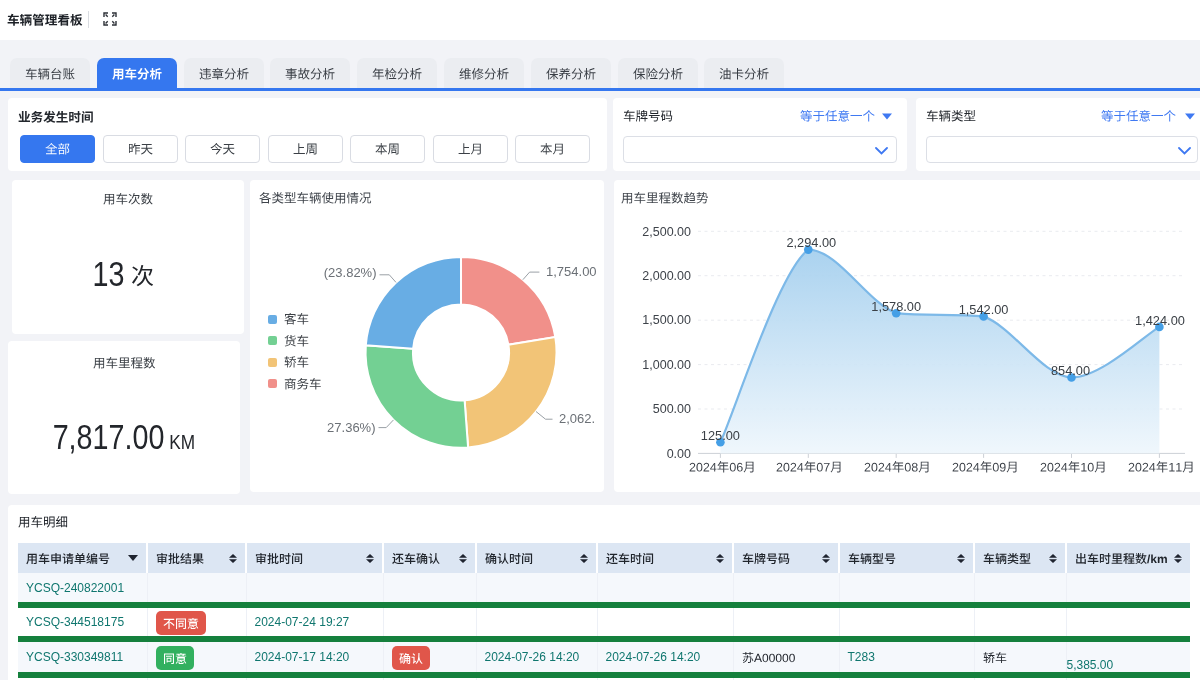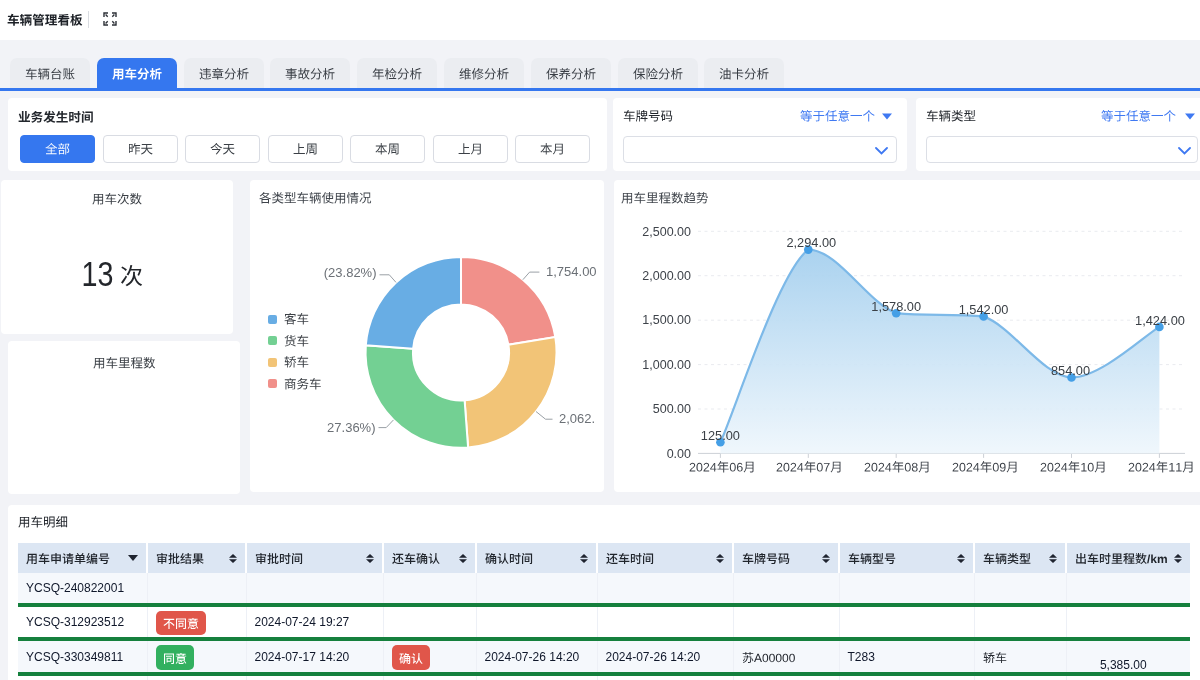--- a/index.html
+++ b/index.html
@@ -15,22 +15,22 @@
 .btn { position:absolute; top:37px; width:75px; height:28px; border:1px solid #d9dce3; border-radius:4px; background:#fff; display:flex; align-items:center; justify-content:center; }
 .btn.primary { background:#3577ef; border-color:#3577ef; }
 .stat-num { position:absolute; color:#23262b; line-height:25px; white-space:nowrap; }
 .stat-num .num { display:inline-block; transform:scaleX(0.82); white-space:nowrap; }
 .stat-num b { font-size:35px; font-weight:normal; }
 .stat-num .u { font-size:21px; margin-left:6px; }
 #tcard { position:absolute; left:8px; top:505px; width:1192px; height:175px; background:#fff; border-radius:4px 0 0 0; }
 table { position:absolute; left:10px; top:38px; border-collapse:collapse; table-layout:fixed; width:1172px; }
 th { background:#dce6f3; height:30px; text-align:left; padding:0 0 0 8px; border-right:2px solid #fff; position:relative; white-space:nowrap; }
 th:last-child { border-right:none; }
-td { height:34px; font-size:12px; color:#0f172a; padding:0 0 0 8px; border-right:1px solid #edf0f6; border-bottom:4px solid #15803d; white-space:nowrap; overflow:hidden; }
-td:last-child { border-right:none; text-align:center; padding:16px 10px 0 0; }
+td { height:34px; font-size:12px; color:#0f766e; padding:0 0 0 8px; border-right:1px solid #edf0f6; border-bottom:6px solid #15803d; white-space:nowrap; overflow:hidden; }
+td:last-child { border-right:none; text-align:left; padding:16px 10px 0 0; }
 tr.stripe td { background:#f5f8fc; }
 tr.r1 td { height:32px; }
 tr.r3 td { height:35px; }
 .badge { display:inline-block; padding:6px 7px; border-radius:5px; line-height:1; position:relative; top:1px; }
 .badge.red { background:#e0564a; }
 .badge.green { background:#32b05f; }
 .sort { position:absolute; right:8px; top:11px; }
 </style>
 </head>
 <body>
@@ -161,33 +161,34 @@
     <svg style="position:absolute;left:268.5px;top:15.2px" width="10" height="7">
       <path d="M0 0.5 L10 0.5 L5 6.5 Z" fill="#3f79f2"></path>
     </svg>
   <div class="fselect" style="width:272px;">
       <svg width="13" height="8" viewBox="0 0 13 8" style="position:absolute; right:6px; top:10px;">
         <path d="M1 1 L6.5 6.5 L12 1" stroke="#3f79f2" stroke-width="1.8" fill="none" stroke-linecap="round"></path>
       </svg>
     </div>
 </div>
 
-<div class="card" style="left:1px; top:180px; width:232px; height:154px;">
+<div class="card" style="left:12px; top:180px; width:232px; height:154px;">
   <svg style="position:absolute;left:91.0px;top:13.3px;overflow:visible" width="50" height="12">
       <path transform="translate(0,10.5)" d="M1.9 -9.6V-5.1C1.9 -3.3 1.8 -1.1 0.4 0.5C0.6 0.6 1 0.9 1.1 1.1C2.1 0 2.5 -1.4 2.7 -2.8H5.8V0.9H6.8V-2.8H10.2V-0.3C10.2 -0.1 10.1 0 9.8 0C9.6 0.1 8.7 0.1 7.9 0C8 0.3 8.1 0.7 8.2 0.9C9.4 0.9 10.1 0.9 10.5 0.8C10.9 0.6 11.1 0.3 11.1 -0.3V-9.6ZM2.8 -8.7H5.8V-6.7H2.8ZM10.2 -8.7V-6.7H6.8V-8.7ZM2.8 -5.8H5.8V-3.7H2.8C2.8 -4.2 2.8 -4.7 2.8 -5.1ZM10.2 -5.8V-3.7H6.8V-5.8Z M14.6 -4C14.7 -4.1 15.2 -4.2 15.9 -4.2H18.8V-2.3H13.3V-1.4H18.8V1H19.8V-1.4H24.3V-2.3H19.8V-4.2H23.2V-5.1H19.8V-7H18.8V-5.1H15.6C16.1 -5.9 16.7 -6.8 17.2 -7.8H24.1V-8.7H17.6C17.9 -9.2 18.1 -9.7 18.4 -10.3L17.3 -10.6C17.1 -9.9 16.8 -9.3 16.5 -8.7H13.5V-7.8H16.1C15.7 -6.9 15.3 -6.2 15.1 -6C14.8 -5.4 14.5 -5.1 14.2 -5C14.4 -4.7 14.6 -4.2 14.6 -4Z M25.7 -9C26.6 -8.5 27.6 -7.7 28.1 -7.2L28.7 -8C28.2 -8.5 27.1 -9.2 26.3 -9.6ZM25.5 -0.9 26.4 -0.3C27.2 -1.4 28.1 -2.8 28.9 -4.1L28.1 -4.7C27.3 -3.4 26.2 -1.8 25.5 -0.9ZM30.7 -10.5C30.3 -8.5 29.6 -6.6 28.6 -5.3C28.9 -5.2 29.3 -5 29.5 -4.8C30 -5.5 30.5 -6.4 30.9 -7.5H35.5C35.2 -6.6 34.8 -5.6 34.5 -5C34.8 -4.9 35.1 -4.8 35.3 -4.6C35.8 -5.5 36.3 -6.8 36.6 -8.1L36 -8.4L35.8 -8.4H31.2C31.4 -9 31.5 -9.7 31.7 -10.3ZM32.1 -6.8V-6.1C32.1 -4.3 31.8 -1.6 28 0.3C28.2 0.5 28.6 0.8 28.7 1.1C31.2 -0.2 32.3 -1.8 32.8 -3.3C33.5 -1.3 34.6 0.2 36.4 0.9C36.5 0.7 36.8 0.3 37 0.1C34.8 -0.7 33.6 -2.6 33.1 -5.1C33.1 -5.5 33.1 -5.8 33.1 -6.1V-6.8Z M43 -10.3C42.8 -9.8 42.4 -9 42.1 -8.6L42.7 -8.3C43 -8.7 43.5 -9.3 43.8 -9.9ZM38.6 -9.9C38.9 -9.4 39.3 -8.7 39.4 -8.3L40.1 -8.6C40 -9 39.6 -9.7 39.3 -10.2ZM42.6 -3.2C42.3 -2.6 41.9 -2.1 41.5 -1.6C41 -1.8 40.5 -2.1 40 -2.2C40.2 -2.6 40.4 -2.9 40.6 -3.2ZM38.9 -1.9C39.5 -1.7 40.2 -1.4 40.8 -1C40 -0.5 39 -0.1 38 0.2C38.2 0.4 38.4 0.7 38.5 0.9C39.6 0.6 40.7 0.1 41.6 -0.6C42 -0.4 42.4 -0.1 42.6 0.1L43.2 -0.5C43 -0.7 42.6 -1 42.2 -1.2C42.9 -1.9 43.4 -2.8 43.7 -3.9L43.2 -4.1L43 -4H41L41.2 -4.7L40.4 -4.8C40.3 -4.6 40.2 -4.3 40.1 -4H38.4V-3.2H39.7C39.4 -2.8 39.1 -2.3 38.9 -1.9ZM40.7 -10.5V-8.2H38.1V-7.4H40.4C39.8 -6.6 38.9 -5.8 38 -5.4C38.2 -5.3 38.4 -4.9 38.5 -4.7C39.3 -5.1 40.1 -5.8 40.7 -6.6V-5.1H41.6V-6.8C42.2 -6.3 43 -5.7 43.3 -5.4L43.8 -6.1C43.5 -6.3 42.4 -7 41.8 -7.4H44.1V-8.2H41.6V-10.5ZM45.4 -10.4C45 -8.2 44.5 -6.1 43.5 -4.8C43.7 -4.7 44.1 -4.4 44.2 -4.2C44.5 -4.7 44.8 -5.2 45.1 -5.8C45.4 -4.6 45.7 -3.5 46.2 -2.5C45.5 -1.3 44.5 -0.4 43.1 0.3C43.3 0.5 43.6 0.8 43.7 1C44.9 0.4 45.9 -0.5 46.6 -1.6C47.3 -0.6 48 0.3 49 0.9C49.2 0.7 49.4 0.3 49.6 0.2C48.6 -0.4 47.8 -1.3 47.1 -2.5C47.8 -3.8 48.2 -5.3 48.5 -7.2H49.4V-8.1H45.8C46 -8.8 46.1 -9.5 46.2 -10.3ZM47.6 -7.2C47.4 -5.8 47.1 -4.5 46.7 -3.5C46.2 -4.6 45.8 -5.9 45.6 -7.2Z" fill="#3a3f45"></path>
     </svg>
   <div class="stat-num" style="top:81px; left:77px;"><span class="num"><b>13</b></span></div>
   <svg style="position:absolute;left:119.0px;top:85.3px;overflow:visible" width="23" height="22">
       <path transform="translate(0,19.3)" d="M1.3 -16.5C2.9 -15.6 4.8 -14.2 5.8 -13.3L6.9 -14.7C5.9 -15.6 3.9 -16.9 2.3 -17.7ZM1 -1.7 2.6 -0.5C4 -2.6 5.7 -5.2 7.1 -7.6L5.8 -8.7C4.3 -6.2 2.3 -3.4 1 -1.7ZM10.4 -19.3C9.7 -15.6 8.4 -12.1 6.6 -9.8C7.1 -9.6 8 -9.1 8.3 -8.8C9.2 -10.1 10.1 -11.8 10.8 -13.7H19.3C18.8 -12.1 18.1 -10.4 17.5 -9.3C18 -9.1 18.7 -8.7 19 -8.5C19.8 -10.1 20.8 -12.6 21.4 -14.8L20.2 -15.5L19.8 -15.4H11.3C11.7 -16.6 12 -17.8 12.3 -19ZM13.1 -12.6V-11.2C13.1 -7.9 12.6 -2.9 5.5 0.6C6 0.9 6.6 1.5 6.8 1.9C11.4 -0.3 13.4 -3.3 14.3 -6.1C15.5 -2.4 17.6 0.3 21 1.7C21.2 1.2 21.7 0.5 22.1 0.2C18.1 -1.3 15.9 -4.8 14.9 -9.5C14.9 -10.1 14.9 -10.6 14.9 -11.1V-12.6Z" fill="#23262b"></path>
     </svg>
 </div>
 <div class="card" style="left:8px; top:341px; width:232px; height:153px;">
   <svg style="position:absolute;left:84.8px;top:15.5px;overflow:visible" width="63" height="12">
       <path transform="translate(0,10.5)" d="M1.9 -9.6V-5.1C1.9 -3.3 1.8 -1.1 0.4 0.5C0.6 0.6 1 0.9 1.1 1.1C2.1 0 2.5 -1.4 2.7 -2.8H5.8V0.9H6.8V-2.8H10.2V-0.3C10.2 -0.1 10.1 0 9.8 0C9.6 0.1 8.7 0.1 7.9 0C8 0.3 8.1 0.7 8.2 0.9C9.4 0.9 10.1 0.9 10.5 0.8C10.9 0.6 11.1 0.3 11.1 -0.3V-9.6ZM2.8 -8.7H5.8V-6.7H2.8ZM10.2 -8.7V-6.7H6.8V-8.7ZM2.8 -5.8H5.8V-3.7H2.8C2.8 -4.2 2.8 -4.7 2.8 -5.1ZM10.2 -5.8V-3.7H6.8V-5.8Z M14.6 -4C14.7 -4.1 15.2 -4.2 15.9 -4.2H18.8V-2.3H13.3V-1.4H18.8V1H19.8V-1.4H24.3V-2.3H19.8V-4.2H23.2V-5.1H19.8V-7H18.8V-5.1H15.6C16.1 -5.9 16.7 -6.8 17.2 -7.8H24.1V-8.7H17.6C17.9 -9.2 18.1 -9.7 18.4 -10.3L17.3 -10.6C17.1 -9.9 16.8 -9.3 16.5 -8.7H13.5V-7.8H16.1C15.7 -6.9 15.3 -6.2 15.1 -6C14.8 -5.4 14.5 -5.1 14.2 -5C14.4 -4.7 14.6 -4.2 14.6 -4Z M27.9 -6.8H30.9V-5.2H27.9ZM31.8 -6.8H34.8V-5.2H31.8ZM27.9 -9.2H30.9V-7.6H27.9ZM31.8 -9.2H34.8V-7.6H31.8ZM26.5 -2.9V-2H30.8V-0.2H25.7V0.6H36.9V-0.2H31.8V-2H36.2V-2.9H31.8V-4.4H35.8V-10H26.9V-4.4H30.8V-2.9Z M44.1 -9.2H47.9V-6.9H44.1ZM43.3 -10V-6.1H48.8V-10ZM43.1 -2.6V-1.8H45.5V-0.2H42.3V0.7H49.5V-0.2H46.5V-1.8H49V-2.6H46.5V-4.1H49.3V-5H42.8V-4.1H45.5V-2.6ZM42 -10.3C41.1 -9.9 39.4 -9.5 38 -9.3C38.1 -9.1 38.3 -8.8 38.3 -8.6C38.9 -8.7 39.5 -8.8 40.1 -8.9V-7H38.1V-6.1H40C39.5 -4.7 38.7 -3 37.9 -2.1C38 -1.9 38.2 -1.6 38.3 -1.3C39 -2.1 39.6 -3.3 40.1 -4.6V1H41.1V-4.4C41.5 -3.9 42 -3.2 42.2 -2.9L42.8 -3.6C42.5 -3.9 41.4 -5 41.1 -5.3V-6.1H42.6V-7H41.1V-9.1C41.7 -9.2 42.2 -9.4 42.7 -9.6Z M55.5 -10.3C55.3 -9.8 54.9 -9 54.6 -8.6L55.2 -8.3C55.5 -8.7 56 -9.3 56.3 -9.9ZM51.1 -9.9C51.4 -9.4 51.8 -8.7 51.9 -8.3L52.6 -8.6C52.5 -9 52.1 -9.7 51.8 -10.2ZM55.1 -3.2C54.8 -2.6 54.4 -2.1 54 -1.6C53.5 -1.8 53 -2.1 52.5 -2.2C52.7 -2.6 52.9 -2.9 53.1 -3.2ZM51.4 -1.9C52 -1.7 52.7 -1.4 53.3 -1C52.5 -0.5 51.5 -0.1 50.5 0.2C50.7 0.4 50.9 0.7 51 0.9C52.1 0.6 53.2 0.1 54.1 -0.6C54.5 -0.4 54.9 -0.1 55.1 0.1L55.8 -0.5C55.5 -0.7 55.1 -1 54.7 -1.2C55.4 -1.9 55.9 -2.8 56.2 -3.9L55.7 -4.1L55.5 -4H53.5L53.8 -4.7L52.9 -4.8C52.8 -4.6 52.7 -4.3 52.6 -4H50.9V-3.2H52.2C51.9 -2.8 51.6 -2.3 51.4 -1.9ZM53.2 -10.5V-8.2H50.6V-7.4H52.9C52.3 -6.6 51.4 -5.8 50.5 -5.4C50.7 -5.3 50.9 -4.9 51 -4.7C51.8 -5.1 52.6 -5.8 53.2 -6.6V-5.1H54.1V-6.8C54.7 -6.3 55.5 -5.7 55.8 -5.4L56.3 -6.1C56 -6.3 54.9 -7 54.3 -7.4H56.6V-8.2H54.1V-10.5ZM57.9 -10.4C57.5 -8.2 57 -6.1 56 -4.8C56.2 -4.7 56.6 -4.4 56.7 -4.2C57 -4.7 57.3 -5.2 57.6 -5.8C57.9 -4.6 58.2 -3.5 58.7 -2.5C58 -1.3 57 -0.4 55.6 0.3C55.8 0.5 56.1 0.8 56.2 1C57.4 0.4 58.4 -0.5 59.1 -1.6C59.8 -0.6 60.5 0.3 61.5 0.9C61.7 0.7 61.9 0.3 62.1 0.2C61.1 -0.4 60.3 -1.3 59.6 -2.5C60.3 -3.8 60.7 -5.3 61 -7.2H61.9V-8.1H58.3C58.5 -8.8 58.6 -9.5 58.7 -10.3ZM60.1 -7.2C59.9 -5.8 59.6 -4.5 59.2 -3.5C58.7 -4.6 58.3 -5.9 58.1 -7.2Z" fill="#3a3f45"></path>
     </svg>
+  <div class="stat-num" style="top:83px; left:0; width:100%; text-align:center;"><span class="num"><b>7,817.00</b><span class="u">KM</span></span></div>
 </div>
 
 <div class="card" style="left:250px; top:180px; width:354px; height:312px; overflow:hidden;">
   <svg style="position:absolute;left:9.0px;top:12.3px;overflow:visible" width="113" height="12">
       <path transform="translate(0,10.5)" d="M2.5 -3.5V1.1H3.5V0.5H9V1H10V-3.5ZM3.5 -0.4V-2.6H9V-0.4ZM4.7 -10.6C3.8 -9.1 2.3 -7.7 0.7 -6.8C0.9 -6.6 1.3 -6.3 1.4 -6.1C2.1 -6.5 2.8 -7.1 3.4 -7.7C4 -7 4.7 -6.4 5.5 -5.8C3.9 -5 2 -4.3 0.4 -4C0.5 -3.8 0.7 -3.4 0.8 -3.2C2.6 -3.6 4.6 -4.3 6.3 -5.3C7.9 -4.3 9.7 -3.6 11.5 -3.2C11.6 -3.5 11.9 -3.9 12.1 -4C10.4 -4.4 8.7 -5 7.2 -5.8C8.5 -6.6 9.5 -7.7 10.3 -8.8L9.6 -9.2L9.5 -9.2H4.8C5.1 -9.5 5.4 -9.9 5.6 -10.3ZM4 -8.2 4.1 -8.4H8.8C8.1 -7.6 7.3 -6.9 6.3 -6.3C5.4 -6.9 4.6 -7.6 4 -8.2Z M21.8 -10.3C21.5 -9.8 21 -9 20.6 -8.5L21.3 -8.2C21.8 -8.7 22.3 -9.3 22.8 -10ZM14.8 -9.9C15.3 -9.3 15.8 -8.6 16.1 -8.1L16.9 -8.5C16.7 -9 16.1 -9.7 15.6 -10.2ZM18.2 -10.5V-8.1H13.4V-7.2H17.5C16.5 -6.2 14.8 -5.3 13.2 -4.9C13.4 -4.7 13.6 -4.4 13.8 -4.1C15.5 -4.6 17.1 -5.6 18.2 -6.8V-4.7H19.2V-6.6C20.8 -5.8 22.6 -4.8 23.6 -4.2L24.1 -4.9C23.1 -5.5 21.3 -6.5 19.8 -7.2H24.2V-8.1H19.2V-10.5ZM18.3 -4.5C18.2 -4 18.1 -3.5 18 -3.1H13.3V-2.2H17.7C17.1 -1.1 15.8 -0.3 13.1 0.1C13.2 0.4 13.5 0.8 13.6 1C16.7 0.5 18.1 -0.6 18.7 -2.1C19.7 -0.4 21.4 0.6 24 1C24.1 0.7 24.3 0.3 24.5 0.1C22.3 -0.1 20.6 -0.9 19.7 -2.2H24.2V-3.1H19C19.1 -3.5 19.2 -4 19.3 -4.5Z M32.9 -9.8V-5.6H33.8V-9.8ZM35.3 -10.4V-4.8C35.3 -4.7 35.2 -4.6 35 -4.6C34.8 -4.6 34.2 -4.6 33.5 -4.6C33.6 -4.4 33.8 -4 33.8 -3.8C34.7 -3.8 35.3 -3.8 35.7 -3.9C36.1 -4.1 36.2 -4.3 36.2 -4.8V-10.4ZM29.9 -9.2V-7.4H28.3V-7.5V-9.2ZM25.8 -7.4V-6.6H27.4C27.2 -5.8 26.8 -4.9 25.7 -4.2C25.9 -4.1 26.2 -3.8 26.4 -3.6C27.6 -4.4 28.1 -5.5 28.2 -6.6H29.9V-3.9H30.7V-6.6H32.2V-7.4H30.7V-9.2H31.9V-10H26.2V-9.2H27.4V-7.5V-7.4ZM30.8 -4.2V-2.8H26.9V-1.9H30.8V-0.3H25.6V0.6H36.9V-0.3H31.8V-1.9H35.6V-2.8H31.8V-4.2Z M39.6 -4C39.7 -4.1 40.2 -4.2 41 -4.2H43.8V-2.3H38.3V-1.4H43.8V1H44.8V-1.4H49.3V-2.3H44.8V-4.2H48.2V-5.1H44.8V-7H43.8V-5.1H40.6C41.1 -5.9 41.7 -6.8 42.2 -7.8H49V-8.7H42.6C42.9 -9.2 43.1 -9.7 43.4 -10.3L42.3 -10.6C42.1 -9.9 41.8 -9.3 41.5 -8.7H38.5V-7.8H41.1C40.7 -6.9 40.3 -6.2 40.1 -6C39.8 -5.4 39.5 -5.1 39.2 -5C39.4 -4.7 39.5 -4.2 39.6 -4Z M55.1 -7V1H56V-6.2H57.1C57 -4.8 56.9 -2.9 56 -1.6C56.2 -1.5 56.4 -1.3 56.5 -1.1C57 -1.9 57.4 -2.8 57.5 -3.7C57.7 -3.3 57.9 -2.8 58 -2.5L58.5 -2.9C58.4 -3.4 58 -4.1 57.7 -4.7C57.7 -5.2 57.8 -5.7 57.8 -6.2H58.9C58.9 -4.7 58.8 -2.8 58 -1.4C58.1 -1.3 58.4 -1.1 58.5 -0.9C59 -1.7 59.3 -2.7 59.4 -3.7C59.8 -3 60.1 -2.2 60.2 -1.7L60.7 -2V-0.1C60.7 0.1 60.7 0.1 60.5 0.1C60.4 0.2 59.8 0.2 59.2 0.1C59.3 0.4 59.5 0.7 59.5 0.9C60.3 0.9 60.8 0.9 61.1 0.8C61.5 0.6 61.5 0.4 61.5 -0.1V-7H59.6V-8.8H61.9V-9.7H54.9V-8.8H57.1V-7ZM57.8 -8.8H58.9V-7H57.8ZM60.7 -6.2V-2.2C60.5 -2.9 60 -3.9 59.6 -4.8C59.6 -5.3 59.6 -5.7 59.6 -6.2ZM50.9 -4.1C51 -4.2 51.4 -4.3 51.8 -4.3H52.7V-2.6C51.9 -2.4 51.1 -2.2 50.5 -2.1L50.7 -1.2L52.7 -1.7V1H53.5V-1.9L54.7 -2.2L54.6 -3L53.5 -2.8V-4.3H54.6V-5.2H53.5V-7.1H52.7V-5.2H51.7C52 -6.1 52.3 -7.1 52.5 -8.2H54.5V-9H52.6C52.7 -9.5 52.8 -9.9 52.9 -10.4L52 -10.5C52 -10 51.9 -9.5 51.8 -9H50.6V-8.2H51.6C51.5 -7.1 51.2 -6.3 51.1 -6C51 -5.4 50.8 -5 50.6 -4.9C50.7 -4.7 50.8 -4.3 50.9 -4.1Z M70 -10.5V-9.1H66.5V-8.2H70V-7H66.9V-3.6H69.9C69.8 -2.9 69.7 -2.2 69.2 -1.6C68.6 -2.1 68 -2.7 67.7 -3.3L66.9 -3.1C67.3 -2.2 68 -1.6 68.7 -1C68.1 -0.5 67.3 -0.1 66 0.3C66.2 0.5 66.5 0.8 66.6 1C67.9 0.7 68.8 0.1 69.5 -0.5C70.7 0.3 72.3 0.8 74.1 1C74.2 0.8 74.5 0.4 74.7 0.2C72.8 -0 71.3 -0.5 70 -1.2C70.5 -1.9 70.7 -2.7 70.8 -3.6H74.1V-7H70.9V-8.2H74.5V-9.1H70.9V-10.5ZM67.8 -6.2H70V-4.9L70 -4.4H67.8ZM70.9 -6.2H73.2V-4.4H70.9L70.9 -4.9ZM66 -10.5C65.2 -8.6 64 -6.8 62.8 -5.6C62.9 -5.4 63.2 -4.9 63.3 -4.7C63.8 -5.1 64.2 -5.7 64.7 -6.3V1.1H65.6V-7.7C66 -8.5 66.5 -9.4 66.8 -10.2Z M76.9 -9.6V-5.1C76.9 -3.3 76.8 -1.1 75.4 0.5C75.6 0.6 76 0.9 76.1 1.1C77.1 0 77.5 -1.4 77.7 -2.8H80.8V0.9H81.8V-2.8H85.2V-0.3C85.2 -0.1 85.1 0 84.8 0C84.6 0.1 83.7 0.1 82.9 0C83 0.3 83.1 0.7 83.2 0.9C84.4 0.9 85.1 0.9 85.5 0.8C85.9 0.6 86.1 0.3 86.1 -0.3V-9.6ZM77.8 -8.7H80.8V-6.7H77.8ZM85.2 -8.7V-6.7H81.8V-8.7ZM77.8 -5.8H80.8V-3.7H77.8C77.8 -4.2 77.8 -4.7 77.8 -5.1ZM85.2 -5.8V-3.7H81.8V-5.8Z M89.4 -10.5V1H90.2V-10.5ZM88.4 -8.1C88.3 -7.1 88.1 -5.7 87.8 -4.9L88.6 -4.6C88.9 -5.6 89.1 -7 89.1 -8ZM90.4 -8.4C90.6 -7.8 90.9 -7.1 91 -6.6L91.7 -6.9C91.6 -7.4 91.3 -8.1 91 -8.7ZM93.1 -2.6H97.6V-1.7H93.1ZM93.1 -3.3V-4.3H97.6V-3.3ZM94.9 -10.5V-9.5H91.7V-8.8H94.9V-8H92V-7.3H94.9V-6.5H91.3V-5.7H99.5V-6.5H95.8V-7.3H98.8V-8H95.8V-8.8H99.1V-9.5H95.8V-10.5ZM92.2 -5V1H93.1V-1H97.6V-0.1C97.6 0.1 97.5 0.1 97.4 0.2C97.2 0.2 96.6 0.2 96 0.1C96.1 0.4 96.2 0.7 96.2 1C97.1 1 97.7 1 98 0.8C98.4 0.7 98.5 0.4 98.5 -0.1V-5Z M100.9 -9.2C101.7 -8.6 102.6 -7.6 103 -7L103.7 -7.7C103.3 -8.3 102.3 -9.2 101.5 -9.8ZM100.5 -1.1 101.2 -0.5C102 -1.6 102.9 -3.2 103.6 -4.5L103 -5.2C102.2 -3.8 101.2 -2.1 100.5 -1.1ZM105.5 -9H110.3V-5.6H105.5ZM104.6 -9.9V-4.7H106C105.9 -2.2 105.5 -0.6 103 0.3C103.2 0.4 103.5 0.8 103.6 1C106.3 -0 106.8 -1.9 107 -4.7H108.5V-0.5C108.5 0.5 108.7 0.8 109.6 0.8C109.8 0.8 110.7 0.8 110.9 0.8C111.8 0.8 112 0.3 112.1 -1.6C111.8 -1.7 111.5 -1.8 111.3 -2C111.2 -0.3 111.2 -0 110.8 -0C110.6 -0 109.9 -0 109.8 -0C109.4 -0 109.3 -0.1 109.3 -0.5V-4.7H111.2V-9.9Z" fill="#3f444b"></path>
     </svg>
   <div style="position:absolute;left:18px;top:134.6px;width:9px;height:9px;border-radius:2px;background:#68ade4"></div>
     <svg style="position:absolute;left:34.0px;top:133.2px;overflow:visible" width="25" height="12">
       <path transform="translate(0,10.5)" d="M4.5 -6.6H8.2C7.7 -6 7.1 -5.5 6.3 -5.1C5.5 -5.5 4.9 -6 4.4 -6.6ZM4.7 -8.3C4.1 -7.3 2.9 -6.2 1.2 -5.5C1.4 -5.3 1.7 -5 1.8 -4.8C2.5 -5.2 3.2 -5.6 3.7 -6C4.2 -5.5 4.8 -5 5.4 -4.6C3.9 -3.8 2.1 -3.3 0.4 -3C0.6 -2.8 0.8 -2.4 0.9 -2.2C1.6 -2.3 2.2 -2.5 2.9 -2.7V1H3.8V0.6H8.8V1H9.7V-2.7C10.3 -2.6 10.9 -2.5 11.5 -2.4C11.6 -2.6 11.9 -3.1 12.1 -3.3C10.3 -3.5 8.6 -3.9 7.2 -4.6C8.2 -5.3 9.1 -6.1 9.7 -7L9.1 -7.4L8.9 -7.4H5.2C5.4 -7.6 5.6 -7.9 5.7 -8.1ZM6.3 -4C7.2 -3.6 8.2 -3.2 9.2 -2.9H3.5C4.5 -3.2 5.4 -3.6 6.3 -4ZM3.8 -0.2V-2.1H8.8V-0.2ZM5.4 -10.4C5.6 -10.1 5.8 -9.7 6 -9.4H1V-7H1.9V-8.5H10.6V-7H11.5V-9.4H7C6.9 -9.8 6.6 -10.2 6.3 -10.6Z M14.6 -4C14.7 -4.1 15.2 -4.2 15.9 -4.2H18.8V-2.3H13.3V-1.4H18.8V1H19.8V-1.4H24.3V-2.3H19.8V-4.2H23.2V-5.1H19.8V-7H18.8V-5.1H15.6C16.1 -5.9 16.7 -6.8 17.2 -7.8H24.1V-8.7H17.6C17.9 -9.2 18.1 -9.7 18.4 -10.3L17.3 -10.6C17.1 -9.9 16.8 -9.3 16.5 -8.7H13.5V-7.8H16.1C15.7 -6.9 15.3 -6.2 15.1 -6C14.8 -5.4 14.5 -5.1 14.2 -5C14.4 -4.7 14.6 -4.2 14.6 -4Z" fill="#3c4046"></path>
     </svg>
@@ -367,21 +368,21 @@
           <td></td>
           <td></td>
           <td></td>
           <td></td>
           <td></td>
           <td></td>
           <td></td>
           <td></td>
         </tr>
     <tr>
-          <td>YCSQ-312923512</td>
+          <td>YCSQ-344518175</td>
           <td><span class="badge red"><svg style="vertical-align:middle" width="36" height="11" overflow="visible">
                 <path transform="translate(0,10.1)" d="M6.6 -5.6C8 -4.6 9.8 -3.2 10.6 -2.2L11.6 -3.1C10.7 -4 8.9 -5.4 7.5 -6.3ZM0.8 -9.3V-8.1H5.9C4.8 -6.2 2.8 -4.2 0.5 -3.1C0.7 -2.9 1.1 -2.4 1.2 -2.1C2.8 -2.9 4.2 -4.1 5.4 -5.4V1H6.6V-6.9C6.9 -7.3 7.2 -7.7 7.4 -8.1H11.2V-9.3Z M15 -7.4V-6.4H21V-7.4ZM16.6 -4.3H19.4V-2.3H16.6ZM15.6 -5.3V-0.5H16.6V-1.4H20.4V-5.3ZM13 -9.5V1H14.1V-8.5H21.9V-0.4C21.9 -0.2 21.9 -0.1 21.6 -0.1C21.4 -0.1 20.7 -0.1 20 -0.1C20.2 0.2 20.4 0.7 20.4 1C21.4 1 22.1 1 22.5 0.8C22.9 0.6 23 0.3 23 -0.3V-9.5Z M27.5 -1.8V-0.4C27.5 0.6 27.8 0.9 29.2 0.9C29.5 0.9 31 0.9 31.3 0.9C32.4 0.9 32.7 0.6 32.8 -0.8C32.5 -0.8 32.1 -1 31.8 -1.2C31.8 -0.2 31.7 -0 31.2 -0C30.9 -0 29.6 -0 29.3 -0C28.7 -0 28.6 -0.1 28.6 -0.4V-1.8ZM32.8 -1.6C33.4 -1 34 -0.1 34.3 0.5L35.3 0.1C35 -0.5 34.3 -1.4 33.7 -2ZM26.1 -1.9C25.8 -1.2 25.2 -0.4 24.6 0.1L25.6 0.7C26.2 0.1 26.7 -0.8 27 -1.5ZM27.3 -3.8H32.7V-3.1H27.3ZM27.3 -5.2H32.7V-4.5H27.3ZM26.2 -6V-2.4H29.3L28.8 -1.9C29.5 -1.6 30.3 -1.1 30.7 -0.7L31.4 -1.4C31.1 -1.7 30.4 -2.1 29.9 -2.4H33.9V-6ZM28.2 -8.4H31.8C31.7 -8.1 31.5 -7.7 31.3 -7.4H28.7C28.6 -7.7 28.4 -8.1 28.2 -8.4ZM29.2 -10C29.3 -9.8 29.4 -9.6 29.5 -9.3H25.4V-8.4H28L27.2 -8.3C27.3 -8 27.4 -7.7 27.5 -7.4H24.8V-6.5H35.2V-7.4H32.5L33 -8.3L32.2 -8.4H34.6V-9.3H30.8C30.7 -9.6 30.5 -10 30.3 -10.2Z" fill="#fff"></path>
               </svg></span></td>
           <td>2024-07-24 19:27</td>
           <td></td>
           <td></td>
           <td></td>
           <td></td>
           <td></td>
           <td></td>

